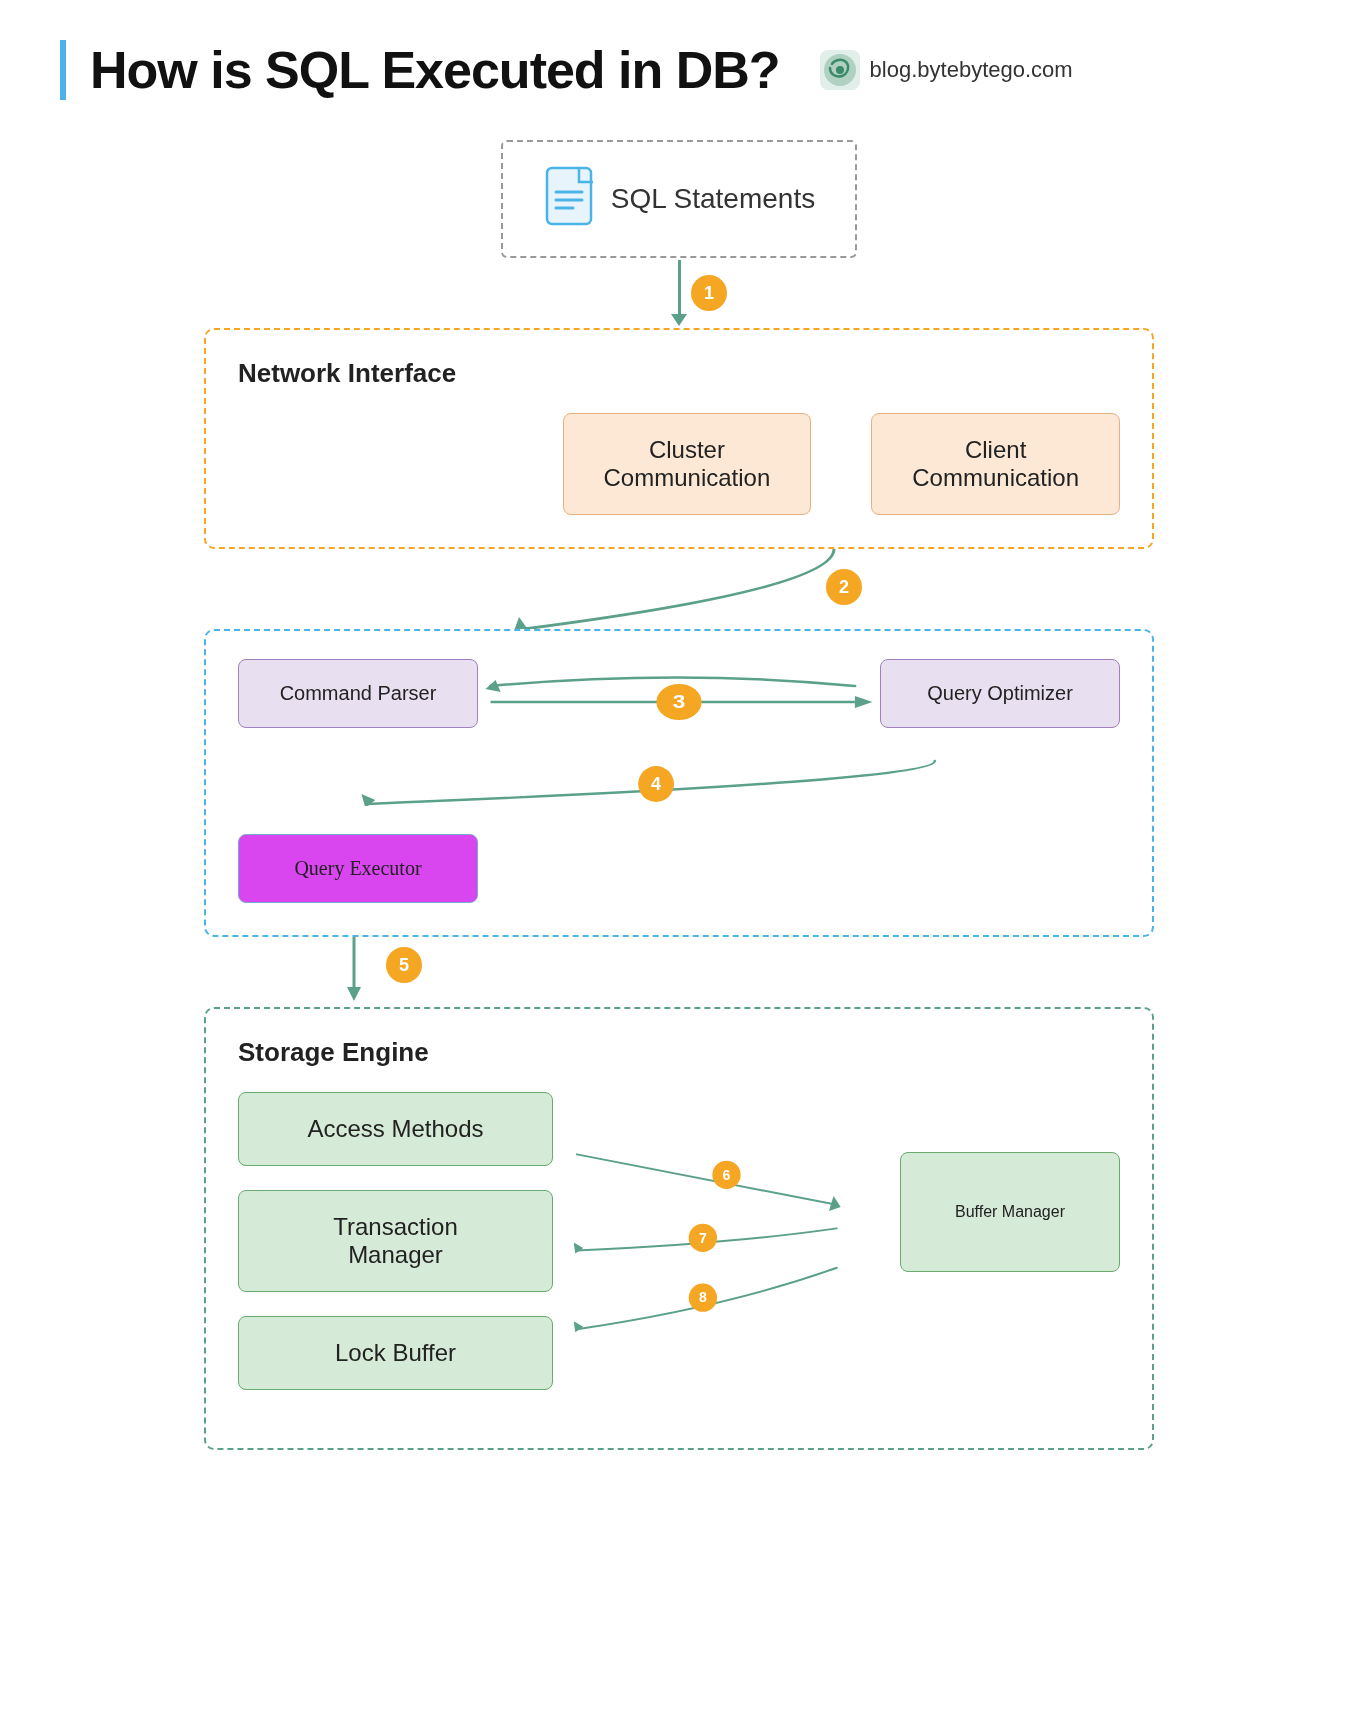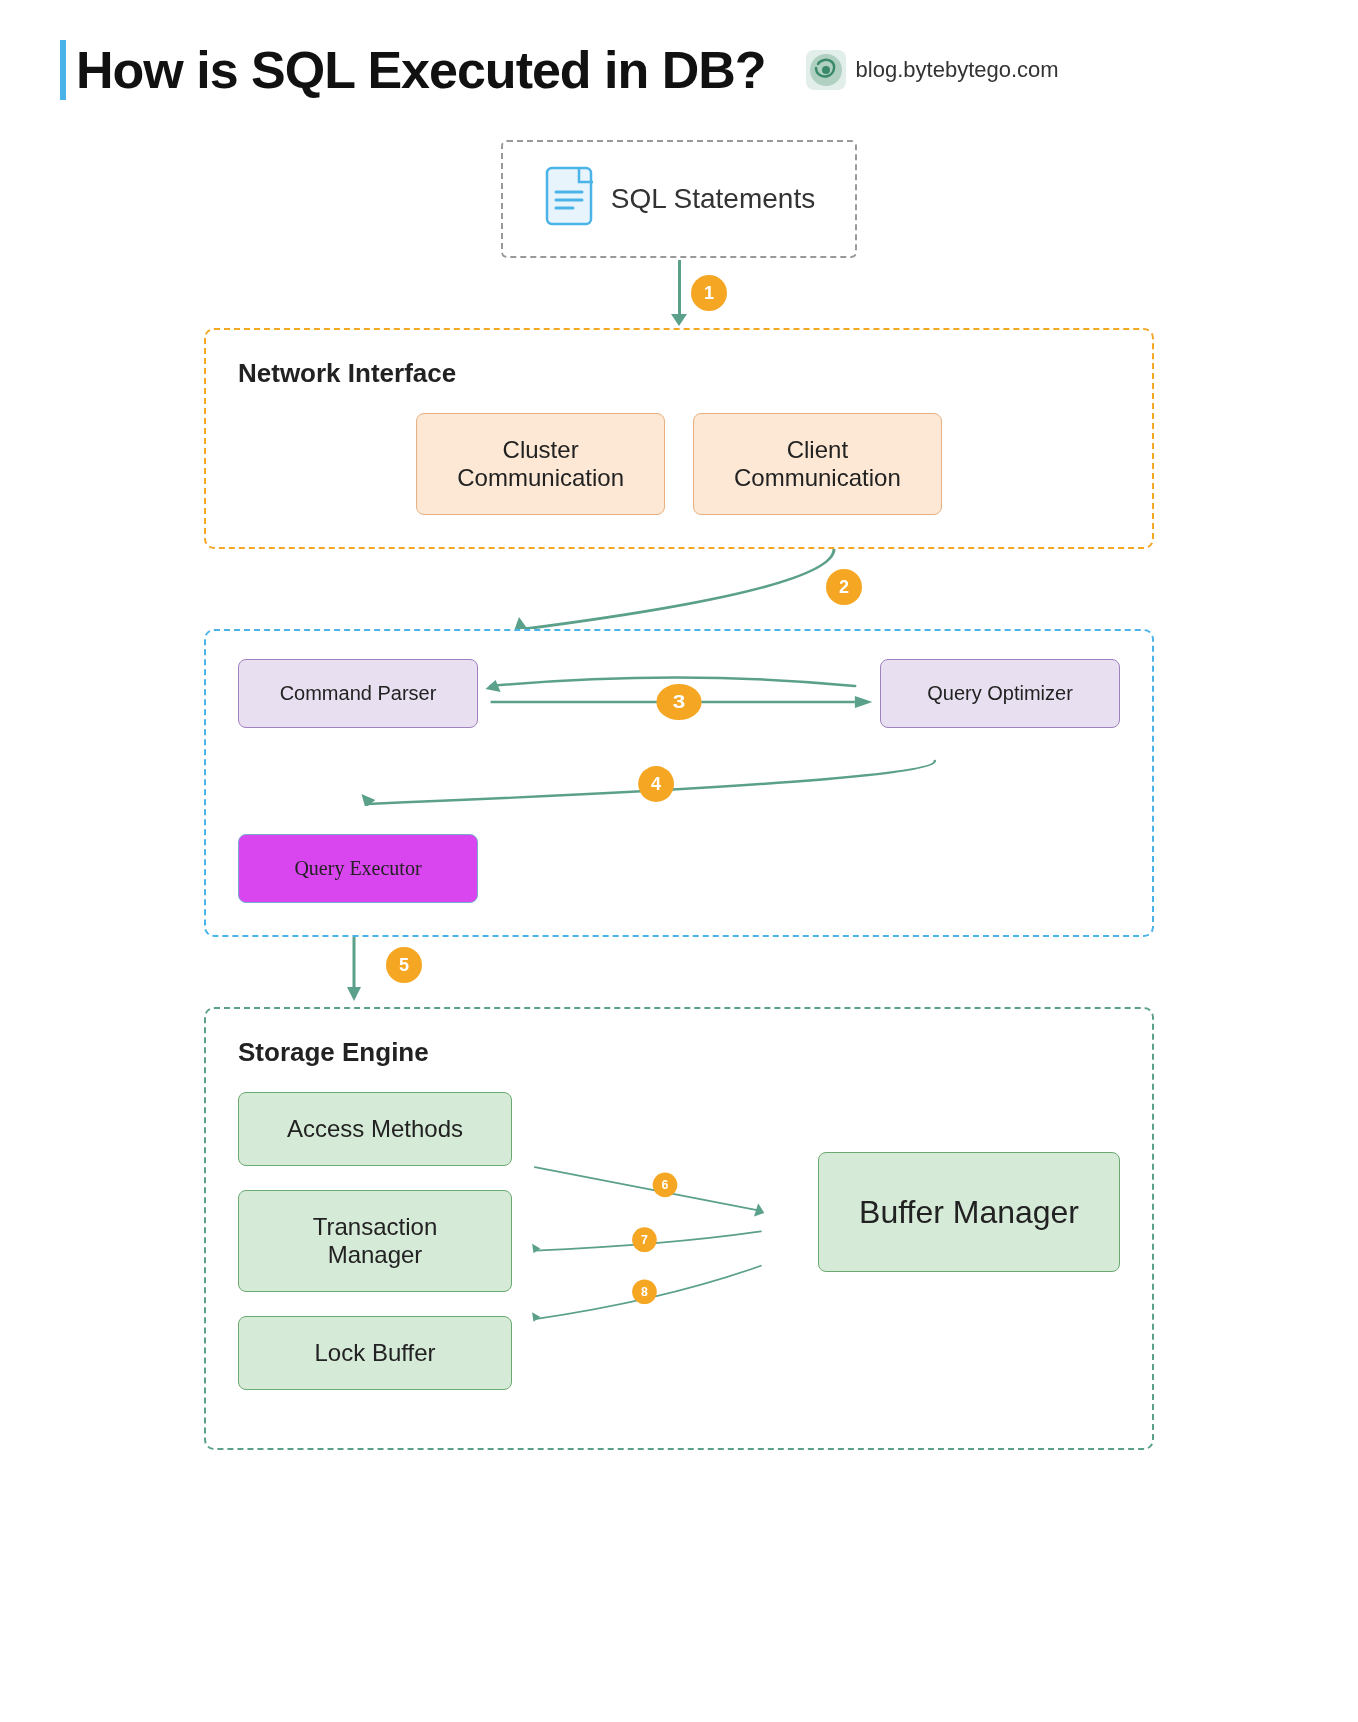--- a/index.html
+++ b/index.html
@@ -11,21 +11,21 @@
       padding: 40px 60px;
       color: #222;
     }
 
     .header {
       display: flex;
       align-items: center;
       gap: 18px;
       margin-bottom: 40px;
       border-left: 6px solid #4ab3e8;
-      padding-left: 10px;
+      padding-left: 24px;
     }
     .header-title {
       font-size: 52px;
       font-weight: 700;
       color: #111;
       letter-spacing: -1px;
     }
     .header-logo {
       display: flex;
       align-items: center;
@@ -80,22 +80,22 @@
     }
     .section-label {
       font-size: 26px;
       font-weight: 700;
       margin-bottom: 24px;
     }
 
     
     .network-boxes {
       display: flex;
-      gap: 28px;
-      justify-content: center;
+      gap: 60px;
+      justify-content: flex-end;
       align-items: center;
     }
     .ni-box {
       background: #fce8d5;
       border: 1.5px solid #e8b080;
       border-radius: 8px;
       padding: 22px 40px;
       font-size: 24px;
       text-align: center;
       min-width: 220px;
@@ -121,21 +121,21 @@
       padding: 22px 40px;
       font-size: 24px;
       text-align: center;
       min-width: 220px;
     }
     .buffer-box {
       background: #d6ead8;
       border: 1.5px solid #6aaa70;
       border-radius: 8px;
       padding: 24px 40px;
-      font-size: 32px;
+      font-size: 16px;
       text-align: center;
       min-width: 220px;
       height: 120px;
       display: flex;
       align-items: center;
       justify-content: center;
     }
 
     
     .diagram-wrapper {

